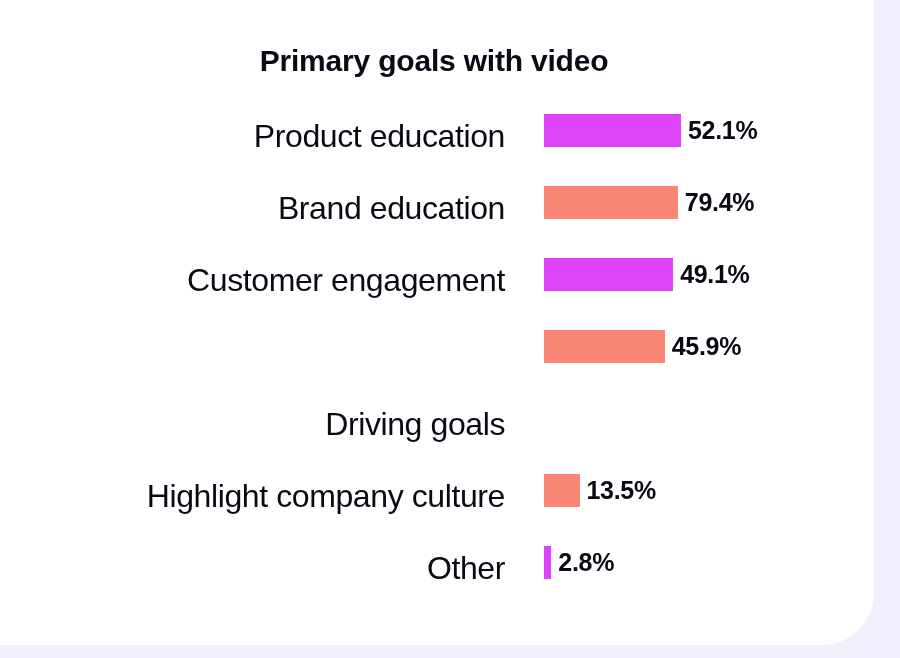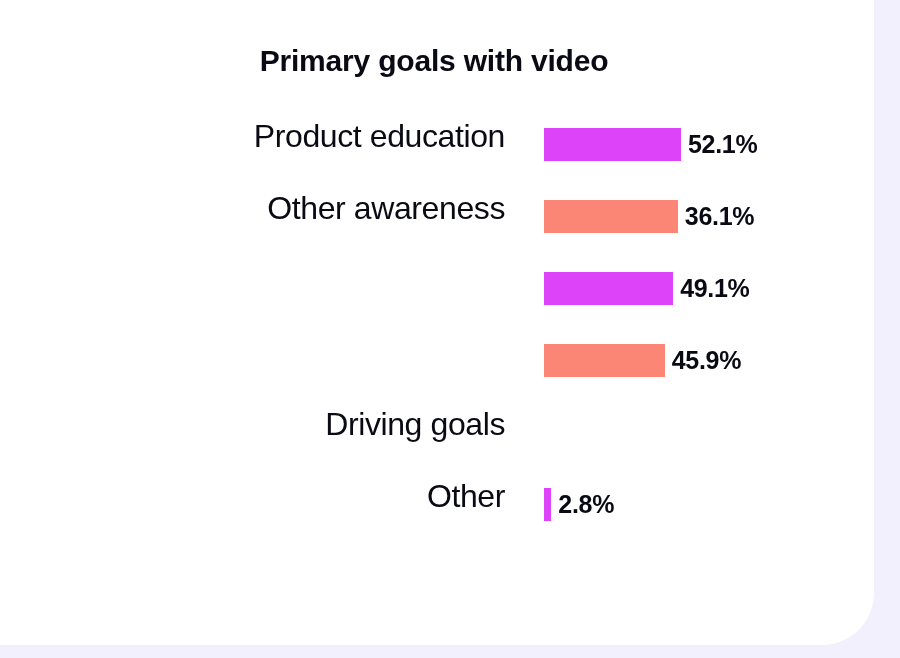--- a/index.html
+++ b/index.html
@@ -67,21 +67,21 @@
     font-weight: 400;
     letter-spacing: -0.4px;
     color: #0A0A14;
     white-space: nowrap;
     text-align: right;
   }
 
   .bar-track {
     position: absolute;
     left: 544px;
-    top: 16px;
+    top: 2px;
     height: 33px;
     display: flex;
     align-items: center;
     white-space: nowrap;
   }
 
   .bar-fill {
     height: 33px;
     flex: none;
   }
@@ -106,42 +106,50 @@
 
   <div id="rows">
       <div class="bar-row">
         <div class="row-label">Product education</div>
         <div class="bar-track">
           <div class="bar-fill" style="width: 137.023px; background: rgb(221, 68, 250);"></div>
           <div class="bar-value">52.1%</div>
         </div>
       </div>
       <div class="bar-row">
-        <div class="row-label">Other awareness</div>
+        <div class="row-label">Brand education</div>
         <div class="bar-track">
           <div class="bar-fill" style="width: 133.867px; background: rgb(252, 134, 117);"></div>
-          <div class="bar-value">36.1%</div>
+          <div class="bar-value">79.4%</div>
         </div>
       </div>
       <div class="bar-row">
+        <div class="row-label">Customer engagement</div>
         <div class="bar-track">
           <div class="bar-fill" style="width: 129.133px; background: rgb(221, 68, 250);"></div>
           <div class="bar-value">49.1%</div>
         </div>
       </div>
       <div class="bar-row">
         <div class="bar-track">
           <div class="bar-fill" style="width: 120.717px; background: rgb(252, 134, 117);"></div>
           <div class="bar-value">45.9%</div>
         </div>
       </div>
       <div class="bar-row">
         <div class="row-label">Driving goals</div>
       </div>
       <div class="bar-row">
+        <div class="row-label">Highlight company culture</div>
+        <div class="bar-track">
+          <div class="bar-fill" style="width: 35.505px; background: rgb(252, 134, 117);"></div>
+          <div class="bar-value">13.5%</div>
+        </div>
+      </div>
+      <div class="bar-row">
         <div class="row-label">Other</div>
         <div class="bar-track">
           <div class="bar-fill" style="width: 7.364px; background: rgb(221, 68, 250);"></div>
           <div class="bar-value">2.8%</div>
         </div>
       </div>
     </div>
 
 </div>
 

